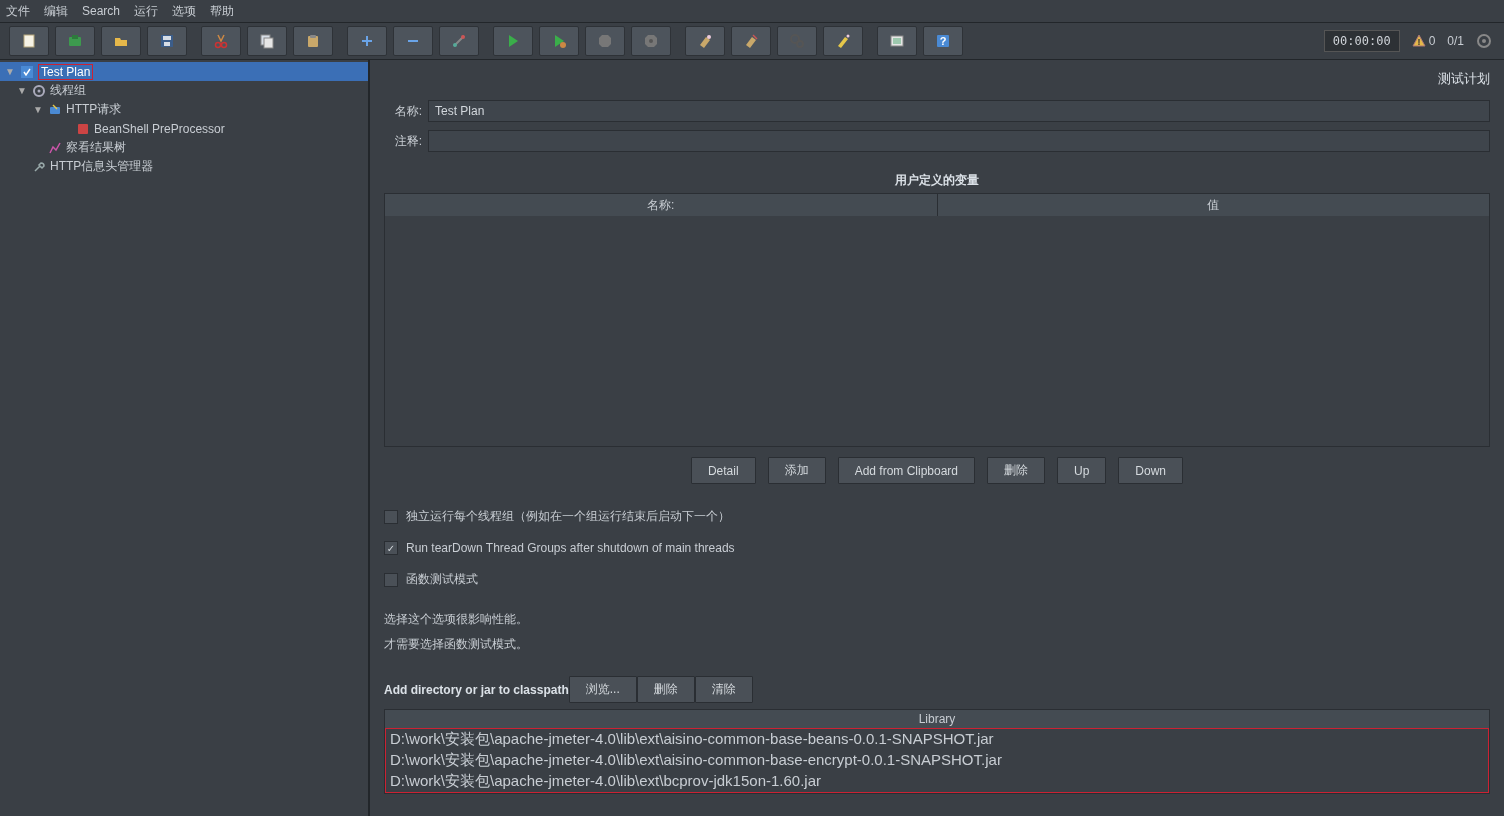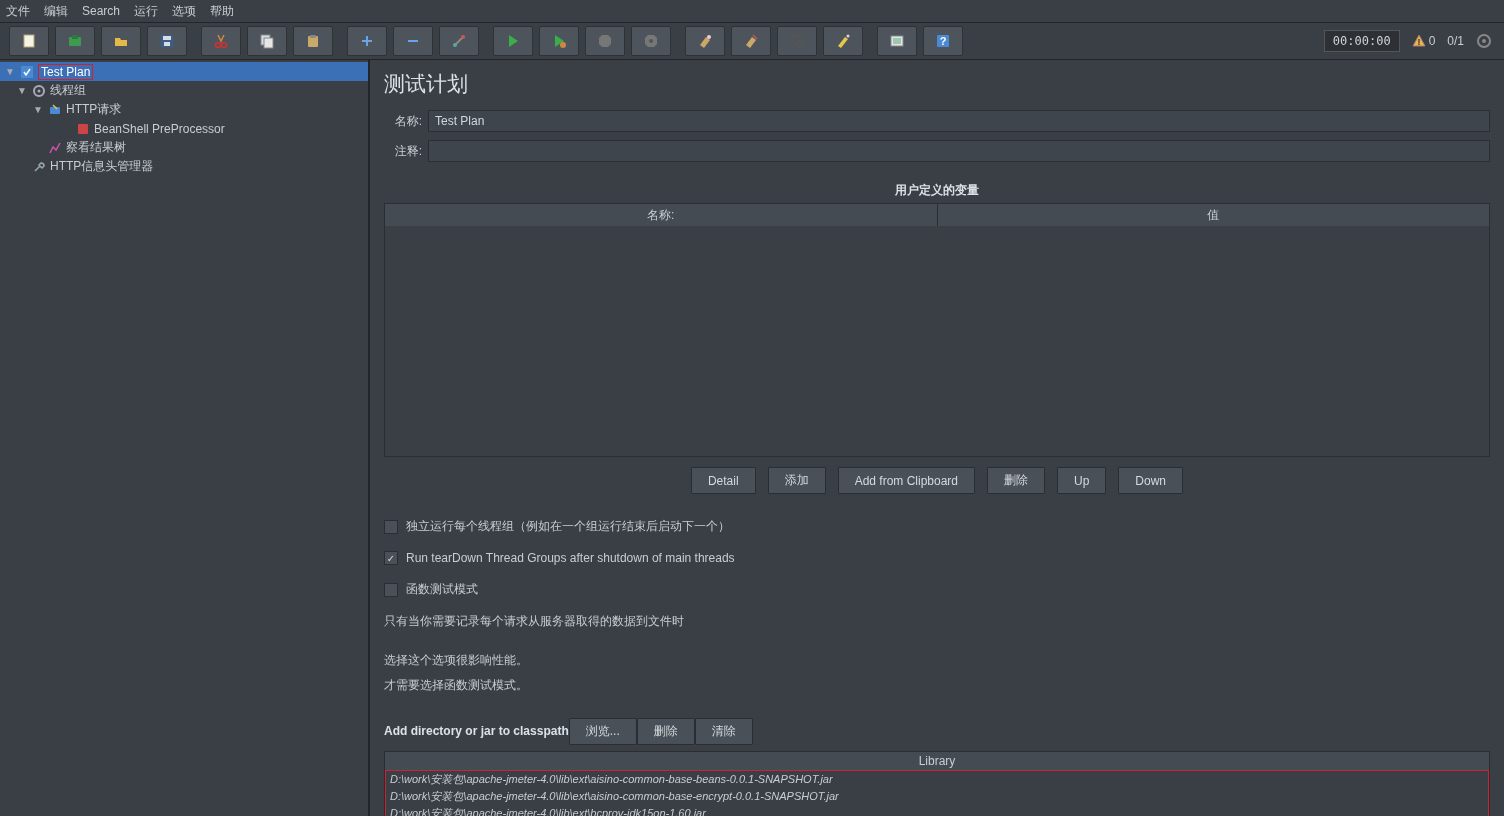--- a/index.html
+++ b/index.html
@@ -83,21 +83,21 @@
 .tree-label { white-space: nowrap; }
 .highlight-box { border: 1px solid #c23; padding: 0 2px; }
 .content-panel {
   flex: 1;
   background: #3a3f45;
   padding: 10px 14px 6px 14px;
   overflow-y: auto;
   display: flex;
   flex-direction: column;
 }
-.content-title { font-size: 21px; color: #dbe1e7; margin-bottom: 12px; }
+.content-title { font-size: 13px; color: #dbe1e7; margin-bottom: 12px; text-align: right; }
 .form-row { display: flex; align-items: center; margin-bottom: 8px; }
 .form-label { width: 44px; text-align: right; padding-right: 6px; color: #c8cdd3; }
 .form-input {
   flex: 1;
   height: 22px;
   background: #3f454c;
   border: 1px solid #2a2e33;
   color: #d2d7dc;
   padding: 0 6px;
   font-size: 12px;
@@ -127,21 +127,21 @@
   border: 1px solid #2a2e33;
   display: flex; align-items: center; justify-content: center;
   font-size: 10px; color: #d5dade;
 }
 .helper-text { color: #c8cdd3; margin: 6px 0; line-height: 1.6; }
 .classpath-row { display: flex; align-items: center; margin: 16px 0 6px; }
 .classpath-label { font-weight: bold; color: #dbe1e7; }
 .lib-table { border: 1px solid #2a2e33; }
 .lib-head { height: 18px; background: #444b52; display: flex; align-items: center; justify-content: center; color: #c8cdd3; }
 .lib-body { background: #3a3f45; border: 1px solid #c23; }
-.lib-row { padding: 1px 4px; color: #c8cdd3; font-size: 11px; font-style: italic; }
+.lib-row { padding: 1px 4px; color: #c8cdd3; font-size: 15px; }
 svg { display: block; }
 </style>
 </head>
 <body>
 
 <div class="menubar">
   <span>文件</span>
   <span>编辑</span>
   <span>Search</span>
   <span>运行</span>
@@ -391,21 +391,20 @@
     </div>
     <div class="check-row">
       <div class="checkbox">✓</div>
       <span>Run tearDown Thread Groups after shutdown of main threads</span>
     </div>
     <div class="check-row">
       <div class="checkbox"></div>
       <span>函数测试模式</span>
     </div>
 
-    <div class="helper-text">只有当你需要记录每个请求从服务器取得的数据到文件时</div>
     <div class="helper-text" style="margin-top:14px">选择这个选项很影响性能。</div>
     <div class="helper-text" style="margin-top:0">才需要选择函数测试模式。</div>
 
     <div class="classpath-row">
       <span class="classpath-label">Add directory or jar to classpath</span>
       <button class="btn">浏览...</button>
       <button class="btn">删除</button>
       <button class="btn">清除</button>
     </div>
 

